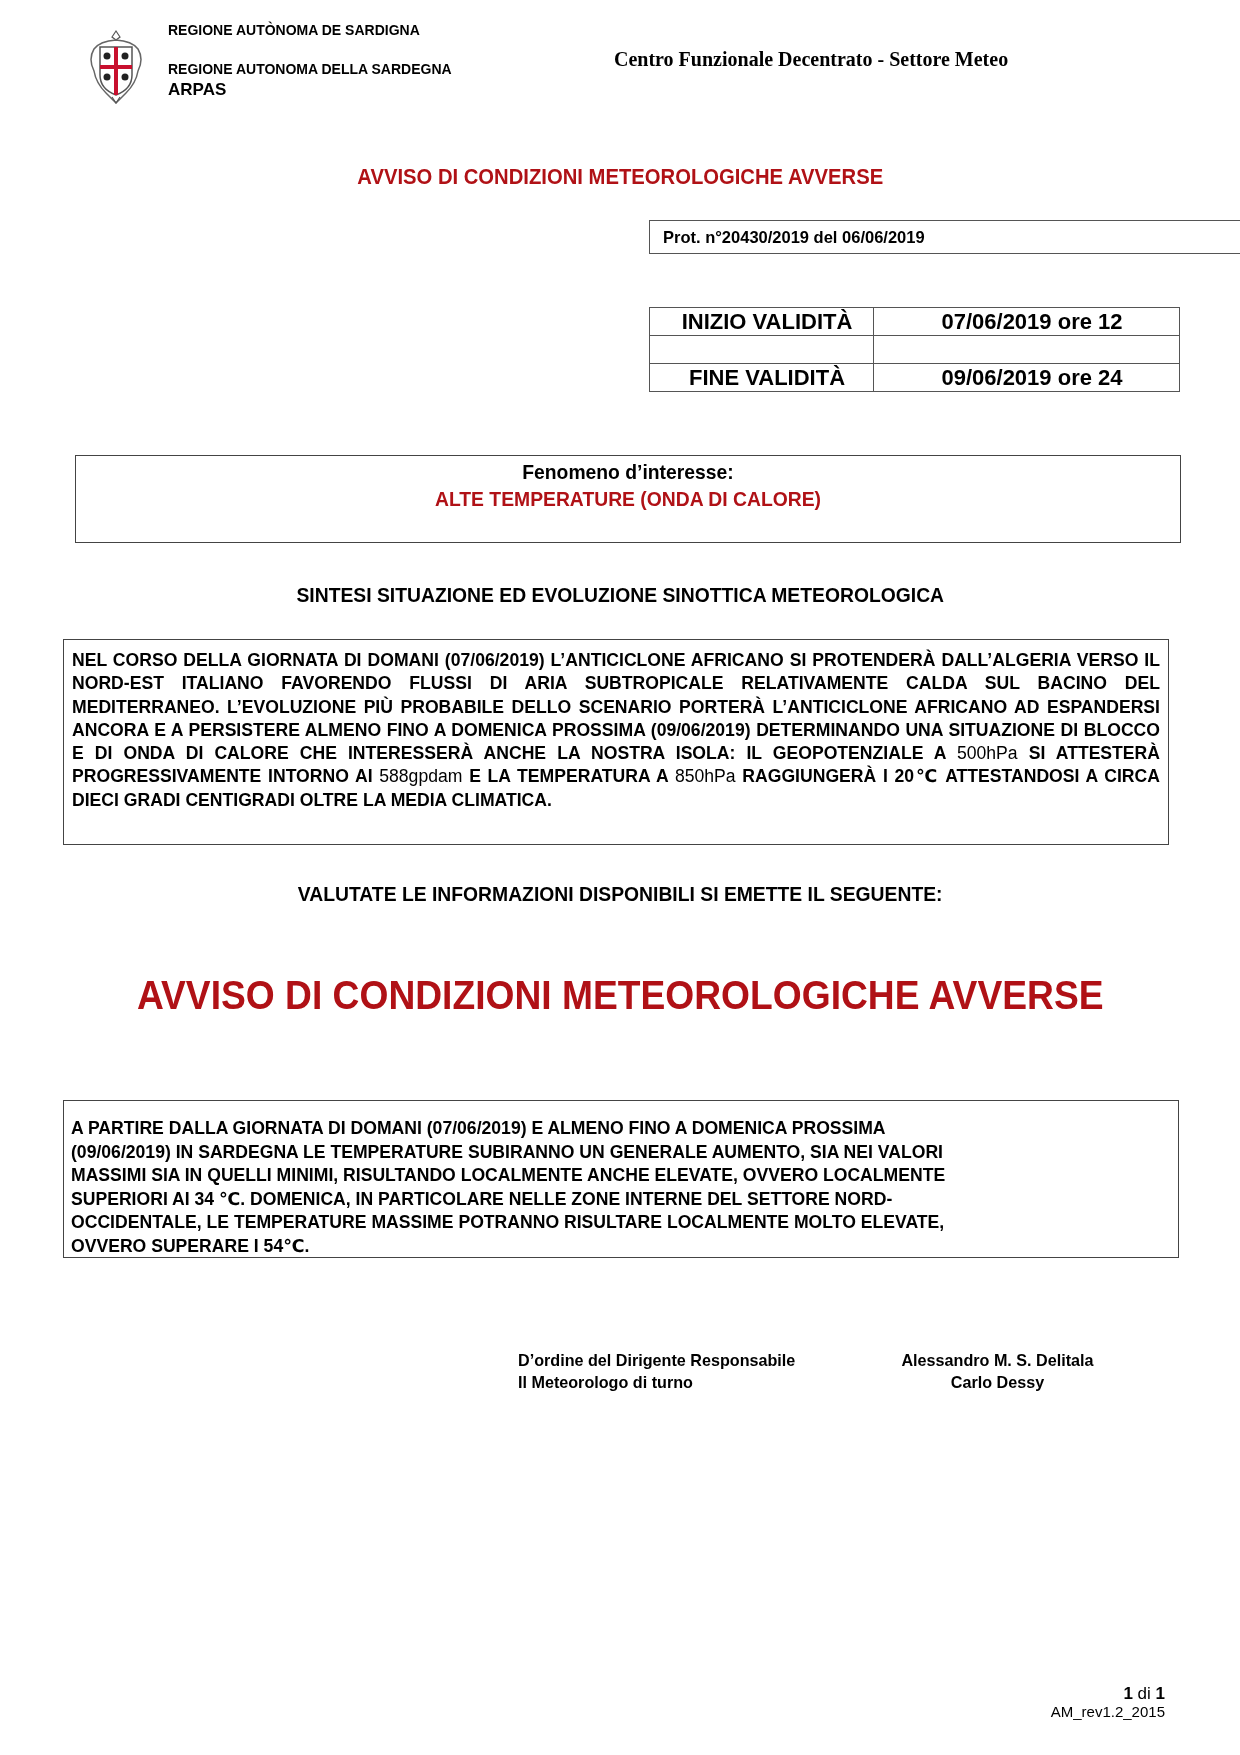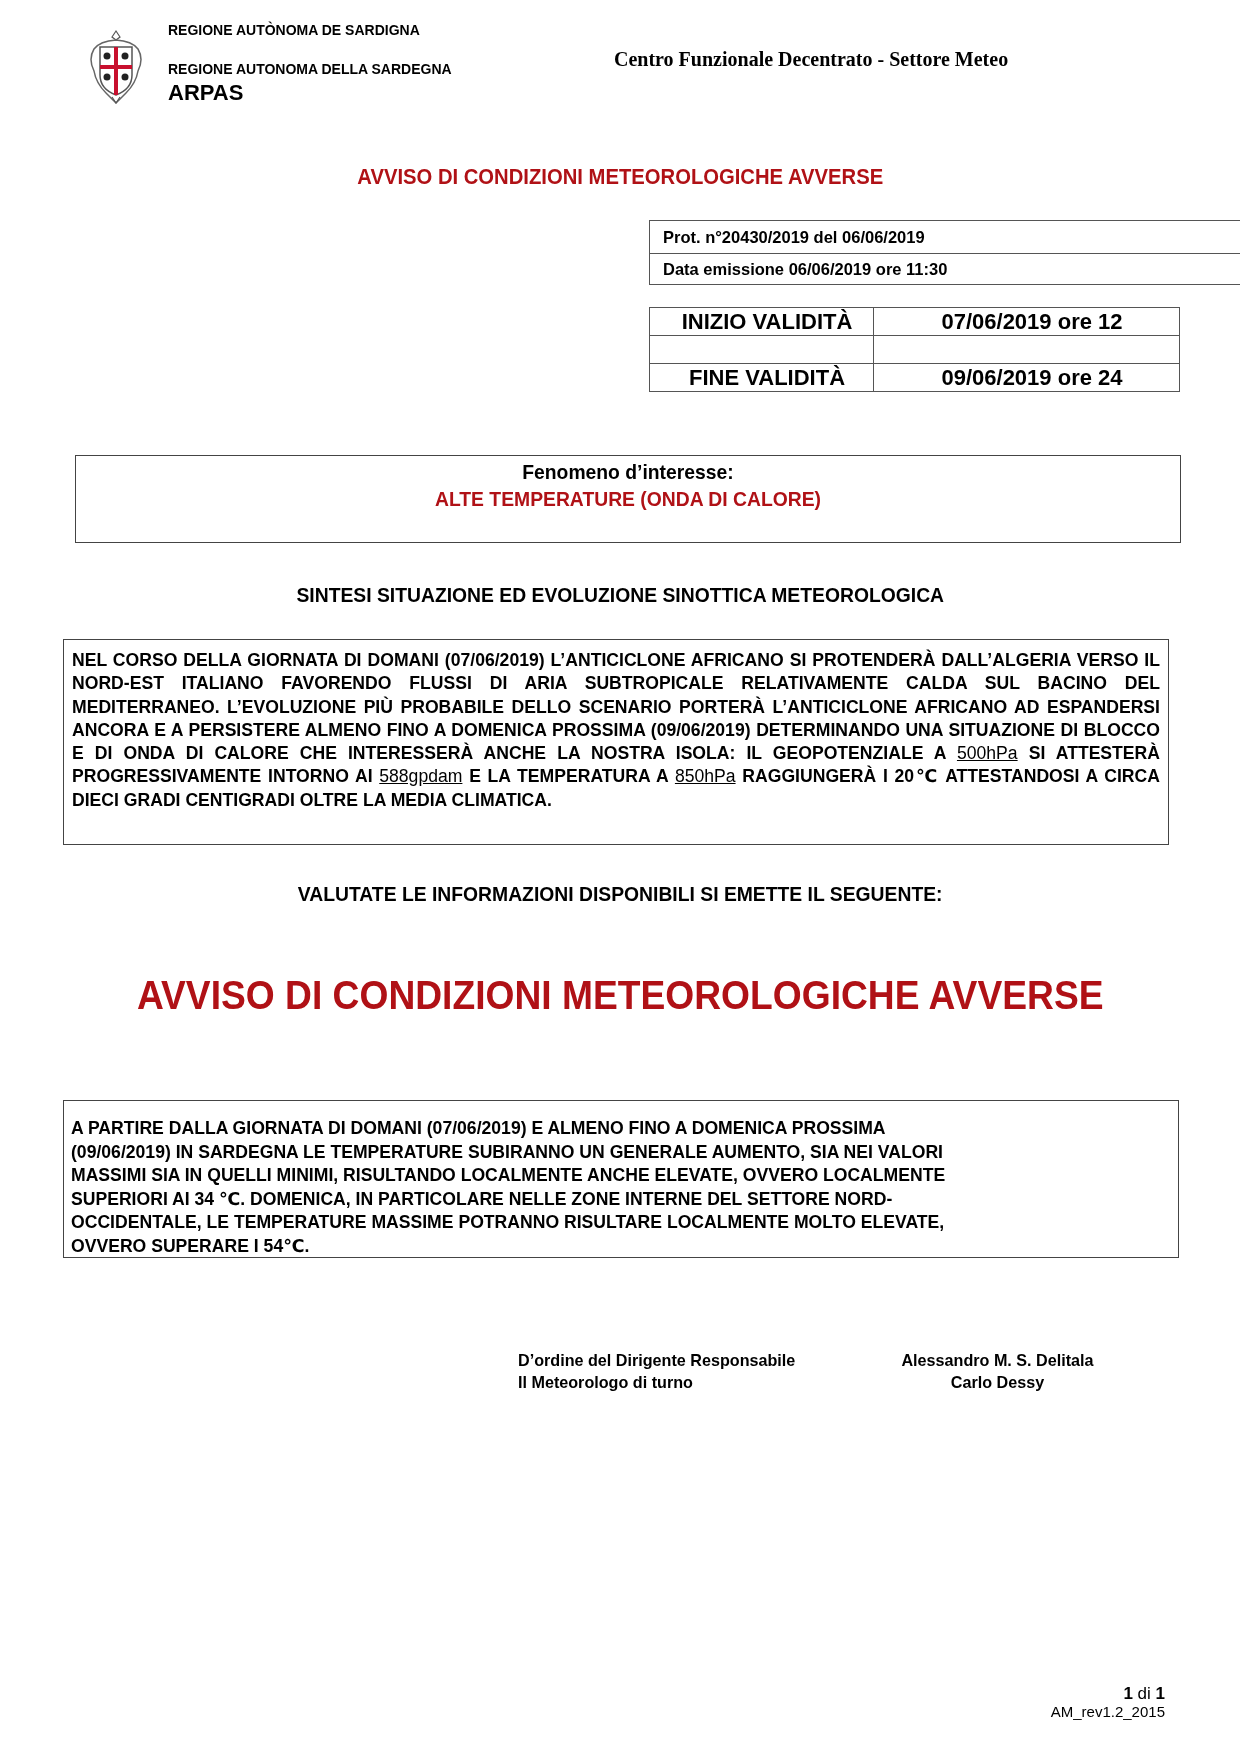--- a/index.html
+++ b/index.html
@@ -6,21 +6,21 @@
   body { width: 1240px; height: 1755px; position: relative; overflow: hidden;
          font-family: "Liberation Sans", "DejaVu Sans", sans-serif; color: #000; }
   .abs { position: absolute; }
   .b { font-weight: bold; }
 
   
   .logo { left: 88px; top: 29px; width: 56px; height: 78px; }
   .hdr-line { left: 168px; font-size: 14px; font-weight: bold; white-space: nowrap; }
   .hdr-l1 { top: 22px; text-align: right; }
   .hdr-l2 { top: 61px; }
-  .hdr-l3 { top: 80px; font-size: 22px; }
+  .hdr-l3 { top: 80px; font-size: 17px; }
   .centro { left: 614px; top: 48px; font-size: 20px; font-weight: bold; white-space: nowrap; font-family: Liberation Serif, serif; }
 
   .title-top { left: 0; width: 1240px; top: 164px; text-align: center; font-size: 22px;
                font-weight: bold; color: #b01116; transform: scaleX(0.92); transform-origin: 623px 0; }
 
   
   .prot { left: 649px; top: 220px; width: 593px; border: 1.5px solid #555; box-sizing: border-box; }
   .prot-row { height: 32px; line-height: 32px; padding-left: 13px; font-size: 16.5px; font-weight: bold; white-space: nowrap; }
   .prot-row + .prot-row { border-top: 1.5px solid #555; height: 30px; line-height: 30px; }
 
@@ -36,21 +36,21 @@
   .fen-value { margin-top: 3px; font-size: 21px; font-weight: bold; color: #b01116; transform: scaleX(0.92); }
 
   .sintesi { left: 0; width: 1240px; top: 583px; text-align: center; font-size: 21px; font-weight: bold;
              transform: scaleX(0.92); transform-origin: 623px 0; }
 
   
   .box1 { left: 63px; top: 639px; width: 1106px; height: 206px; border: 1.5px solid #444; box-sizing: border-box;
           padding: 9px 8px 0 8px; }
   .box1 p { margin: 0; font-size: 17.6px; font-weight: bold; line-height: 23.3px; text-align: justify;
             text-align-last: left; }
-  .box1 .n { font-weight: normal; text-decoration: underline; }
+  .box1 .n { font-weight: normal; }
 
   .valutate { left: 0; width: 1240px; top: 882px; text-align: center; font-size: 21px; font-weight: bold;
               transform: scaleX(0.92); transform-origin: 622px 0; }
 
   .big-title { left: 0; width: 1240px; top: 973px; text-align: center; font-size: 40px; font-weight: bold;
                color: #b01116; transform: scaleX(0.93); transform-origin: 623px 0; white-space: nowrap; }
 
   
   .box2 { left: 63px; top: 1100px; width: 1116px; height: 158px; border: 1.5px solid #444; box-sizing: border-box;
           padding: 16px 8px 0 7px; }
@@ -85,21 +85,20 @@
 </div>
 <div class="abs hdr-line hdr-l1">REGIONE AUTÒNOMA DE SARDIGNA</div>
 <div class="abs hdr-line hdr-l2">REGIONE AUTONOMA DELLA SARDEGNA</div>
 <div class="abs hdr-line hdr-l3">ARPAS</div>
 <div class="abs centro">Centro Funzionale Decentrato - Settore Meteo</div>
 
 <div class="abs title-top">AVVISO DI CONDIZIONI METEOROLOGICHE AVVERSE</div>
 
 <div class="abs prot">
   <div class="prot-row">Prot. n°20430/2019 del 06/06/2019</div>
-  <div class="prot-row">Data emissione 06/06/2019 ore 11:30</div>
 </div>
 
 <table class="abs valid">
   <tbody>
       <tr>
     <td class="c1">INIZIO VALIDITÀ</td>
     <td>07/06/2019 ore 12</td>
   </tr>
   <tr>
     <td class="c1"></td>

